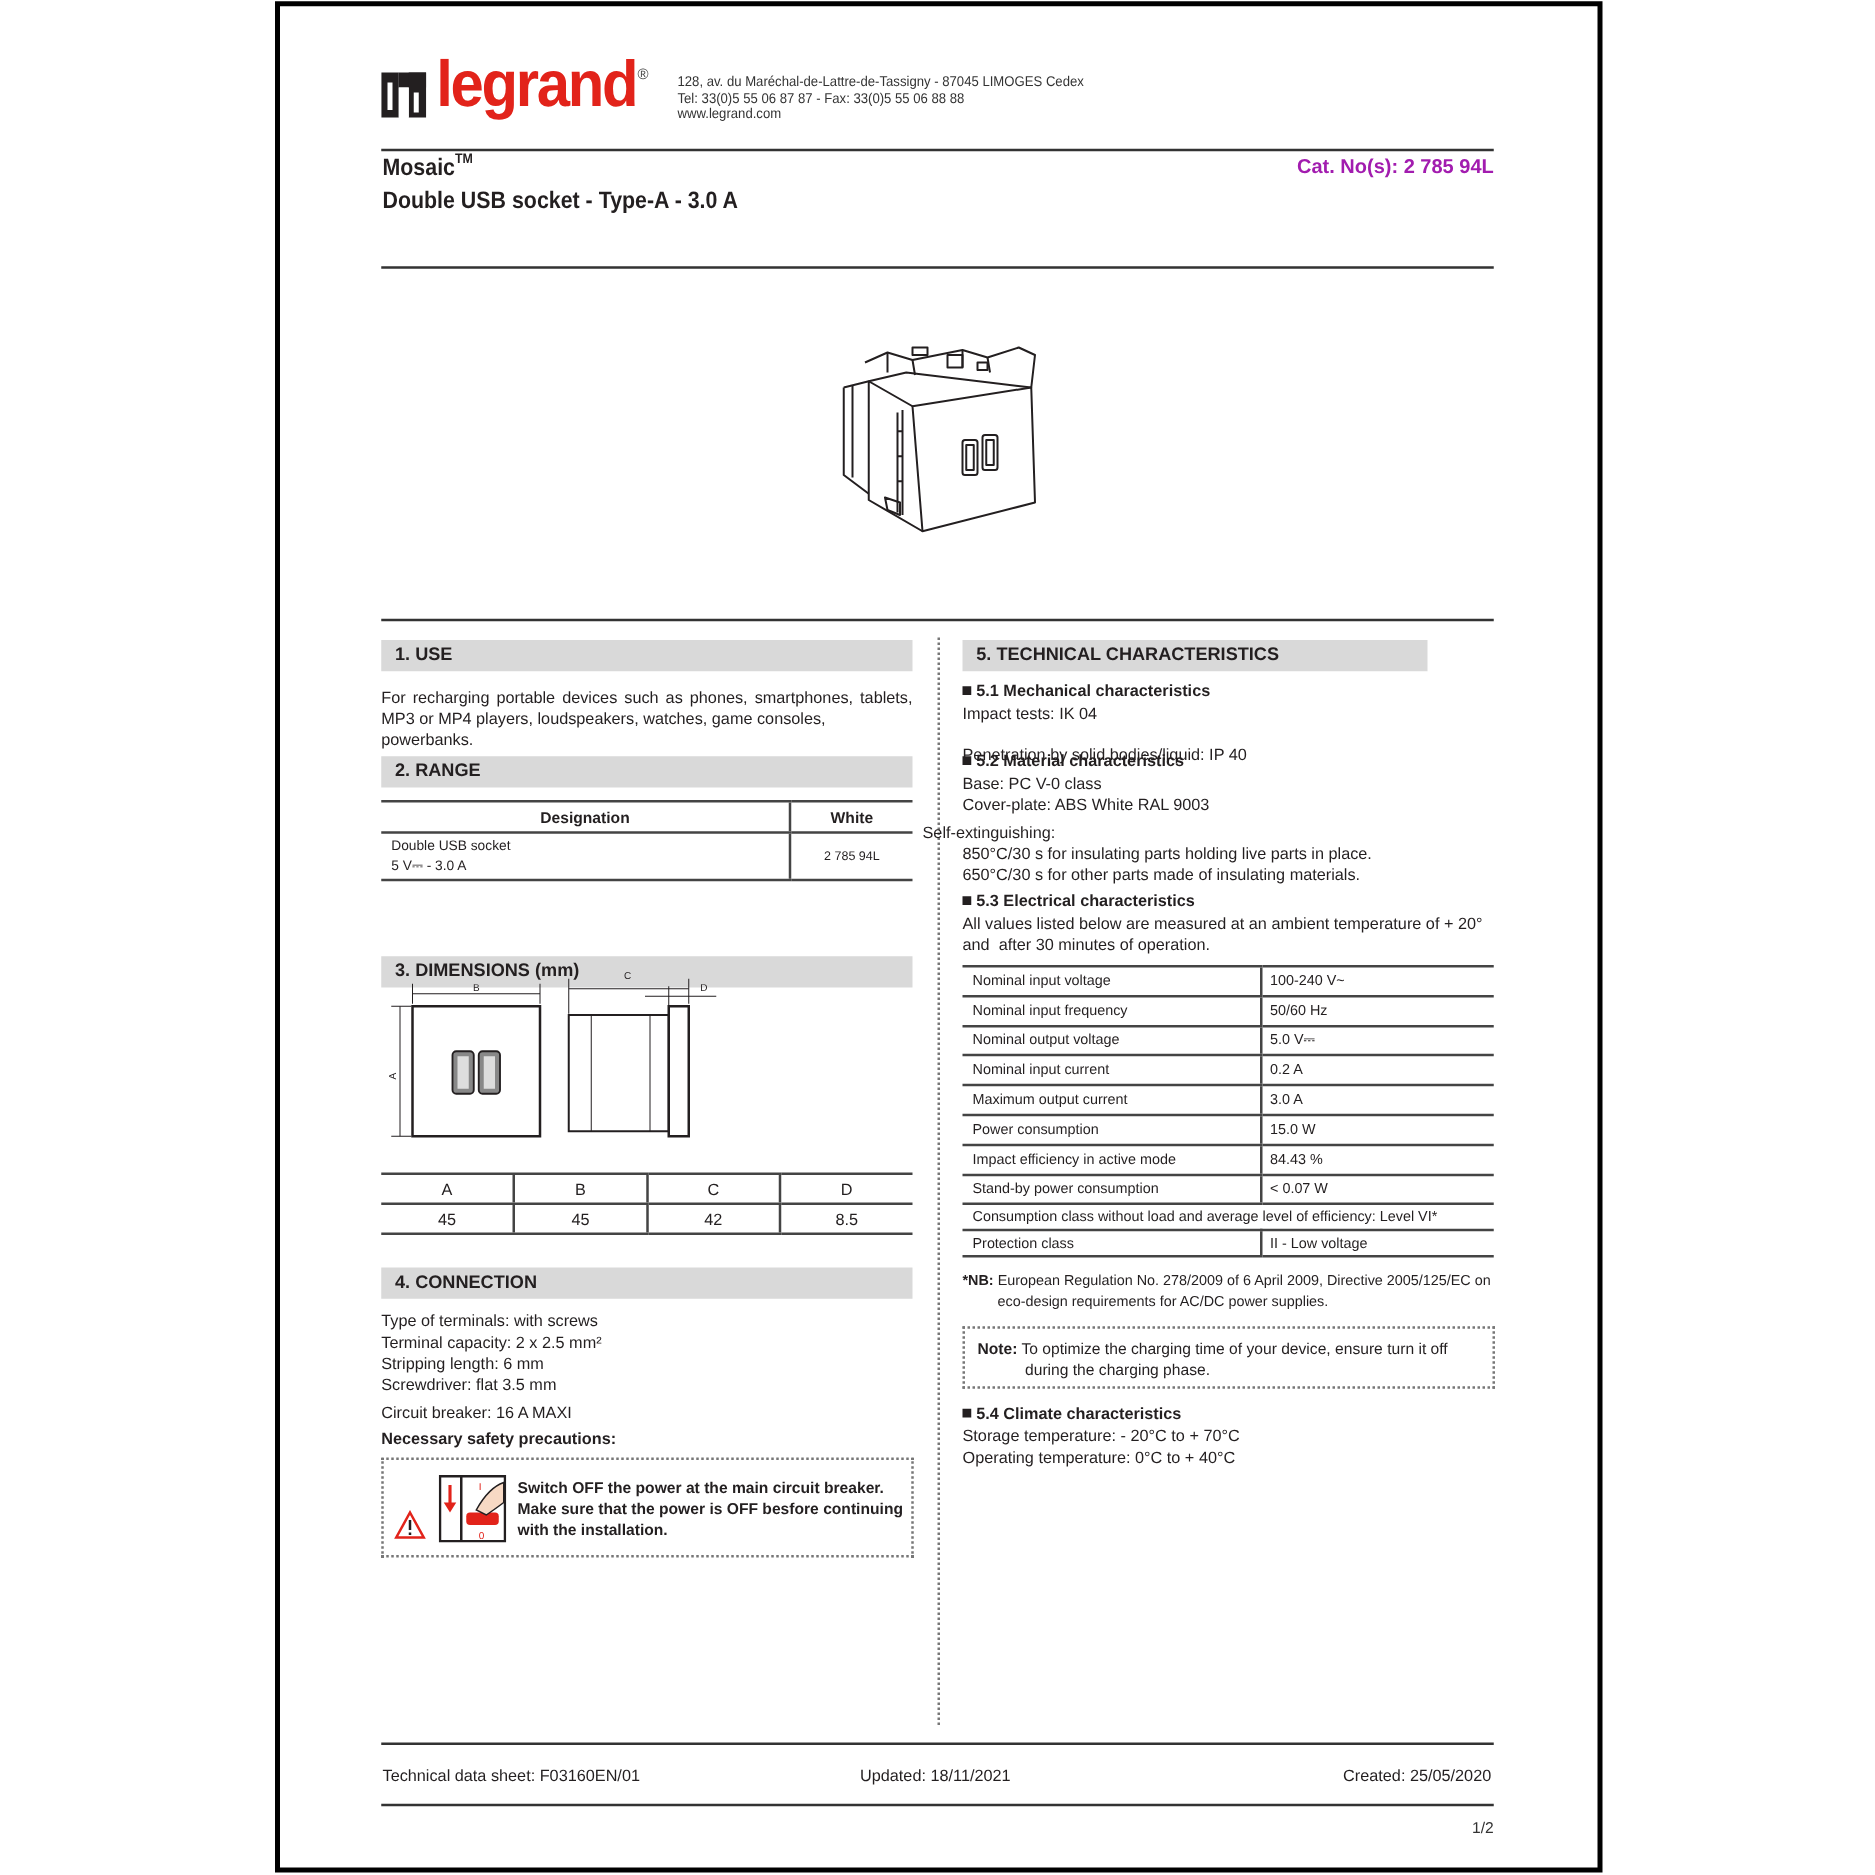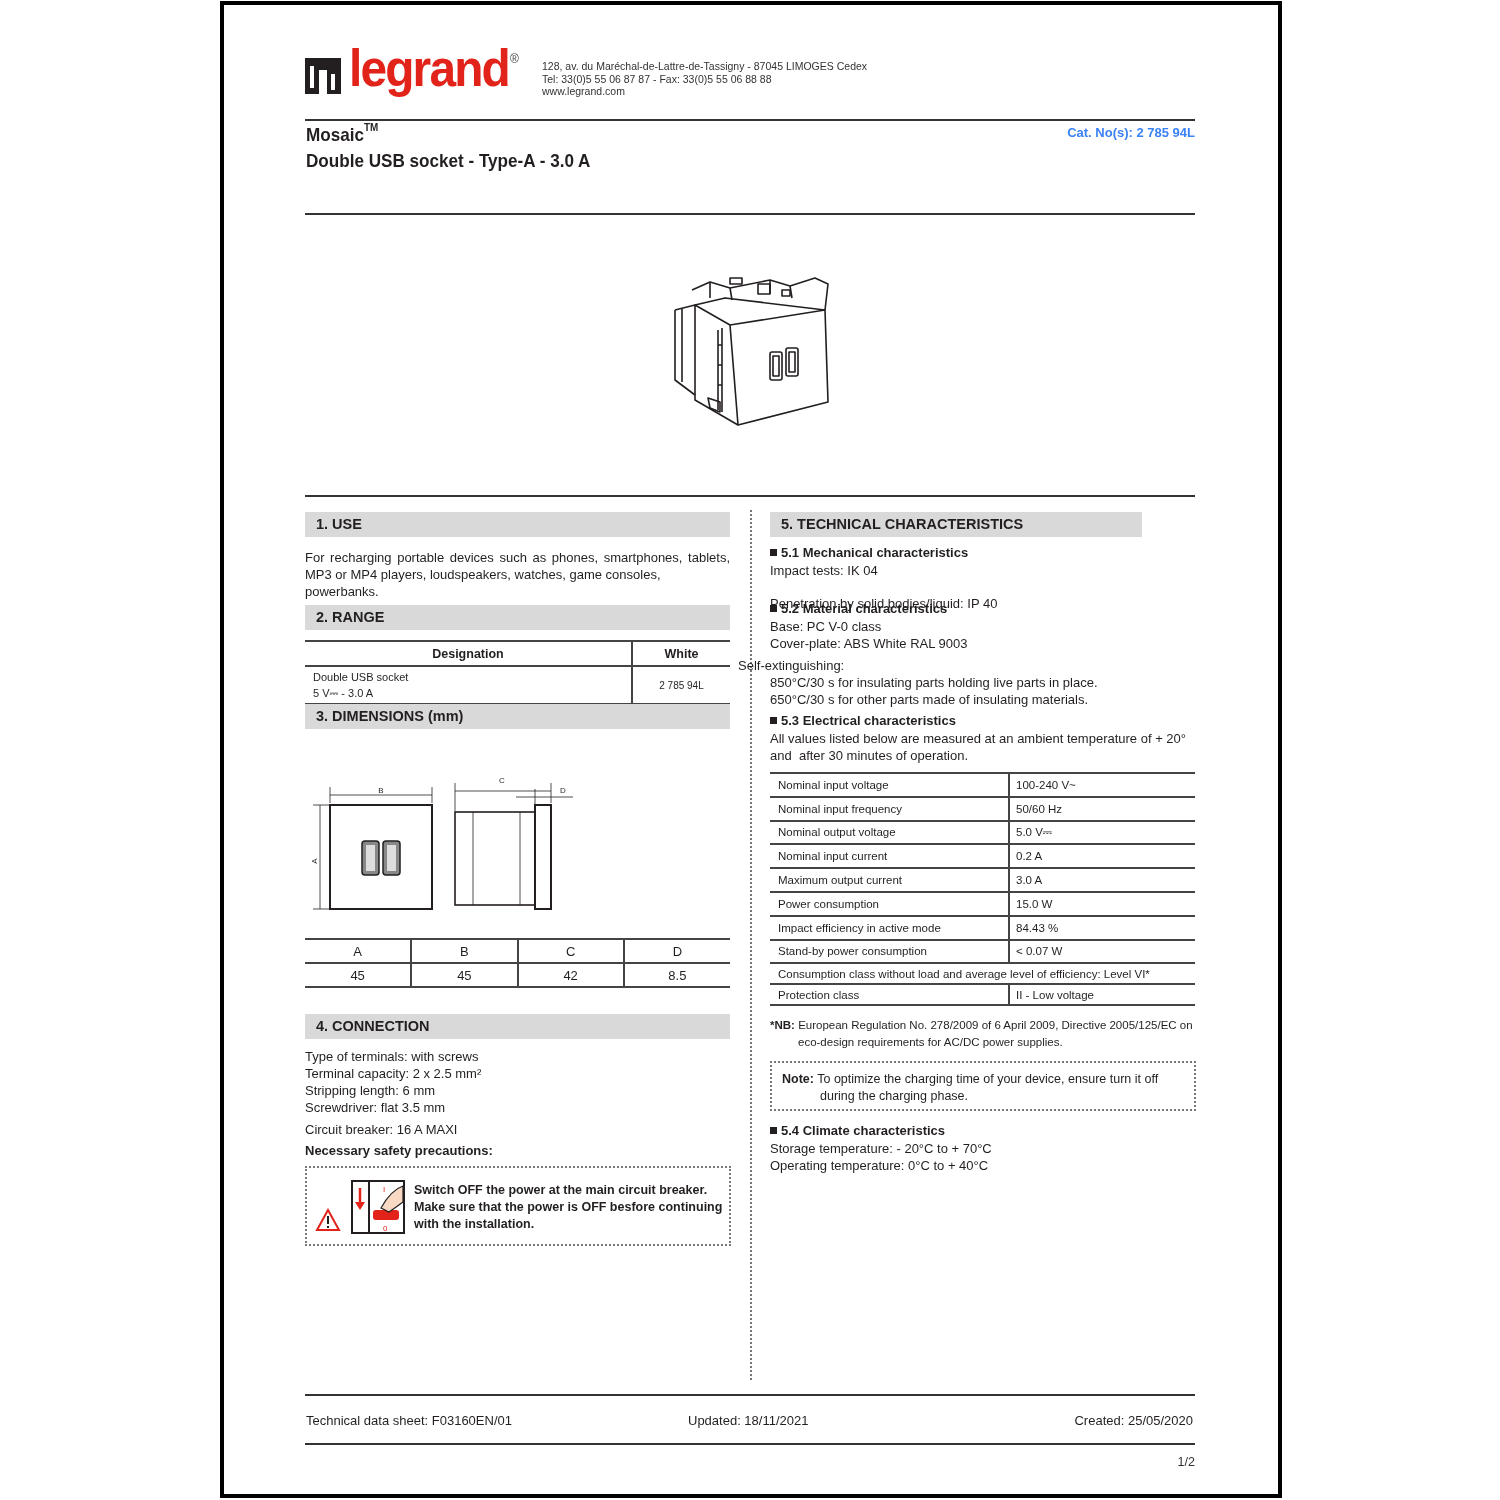--- a/index.html
+++ b/index.html
@@ -18,21 +18,21 @@
   .logo-reg { position: absolute; left: 205px; top: 0px; font-size: 12px; color: #444; }
 
   .address { position: absolute; left: 542px; top: 60px; font-size: 11.3px; line-height: 12.6px; color: #333; transform: scaleX(0.93); transform-origin: left top; }
   .address div { white-space: nowrap; }
 
   .rule { position: absolute; left: 305px; width: 890px; height: 2px; background: #333; }
 
   .brand-title { position: absolute; left: 306px; top: 124px; font-weight: bold; font-size: 19px; color: #231f20; transform: scaleX(0.9); transform-origin: left top; }
   .brand-title sup { font-size: 11px; position: relative; top: -3px; }
   .product-title { position: absolute; left: 306px; top: 150px; font-weight: bold; font-size: 19px; color: #231f20; transform: scaleX(0.9); transform-origin: left top; white-space: nowrap; }
-  .cat-no { position: absolute; right: 305px; top: 125px; font-weight: bold; font-size: 13px; color: #3b82f6; white-space: nowrap; }
+  .cat-no { position: absolute; right: 305px; top: 125px; font-weight: bold; font-size: 16px; color: #a21caf; white-space: nowrap; }
 
   .product-image { position: absolute; left: 670px; top: 270px; width: 165px; height: 160px; }
 
   
   .col-divider { position: absolute; left: 750px; top: 510px; width: 0; height: 870px; border-left: 2px dotted #777; }
 
   .sec-head { position: absolute; height: 25px; background: #d9d9d9; font-weight: bold; font-size: 14.5px; line-height: 25px; padding-left: 11px; color: #231f20; }
   .left { left: 305px; width: 425px; }
   .right { left: 770px; width: 372px; }
 
@@ -137,21 +137,21 @@
   <tr>
     <td class="desig">
       <div>Double USB socket</div>
       <div>5 V⎓ - 3.0 A</div>
     </td>
     <td class="val vsep">2 785 94L</td>
   </tr>
 </tbody>
   </table>
 
-<div class="sec-head left" style="top:704px;">3. DIMENSIONS (mm)</div>
+<div class="sec-head left" style="top:765px;">3. DIMENSIONS (mm)</div>
 <svg style="position:absolute; left:305px; top:775px; width:280px; height:145px;" viewBox="0 0 280 145" fill="none" stroke="#231f20">
 
   <rect x="25" y="30" width="102" height="104" stroke-width="2"></rect>
   <line x1="25" y1="20" x2="127" y2="20" stroke-width="0.8"></line>
   <line x1="25" y1="12" x2="25" y2="28" stroke-width="0.8"></line>
   <line x1="127" y1="12" x2="127" y2="28" stroke-width="0.8"></line>
   <line x1="15" y1="30" x2="15" y2="134" stroke-width="0.8"></line>
   <line x1="8" y1="30" x2="24" y2="30" stroke-width="0.8"></line>
   <line x1="8" y1="134" x2="24" y2="134" stroke-width="0.8"></line>
   <rect x="57" y="66" width="17" height="34" rx="3" stroke-width="1.5" fill="#888"></rect>

